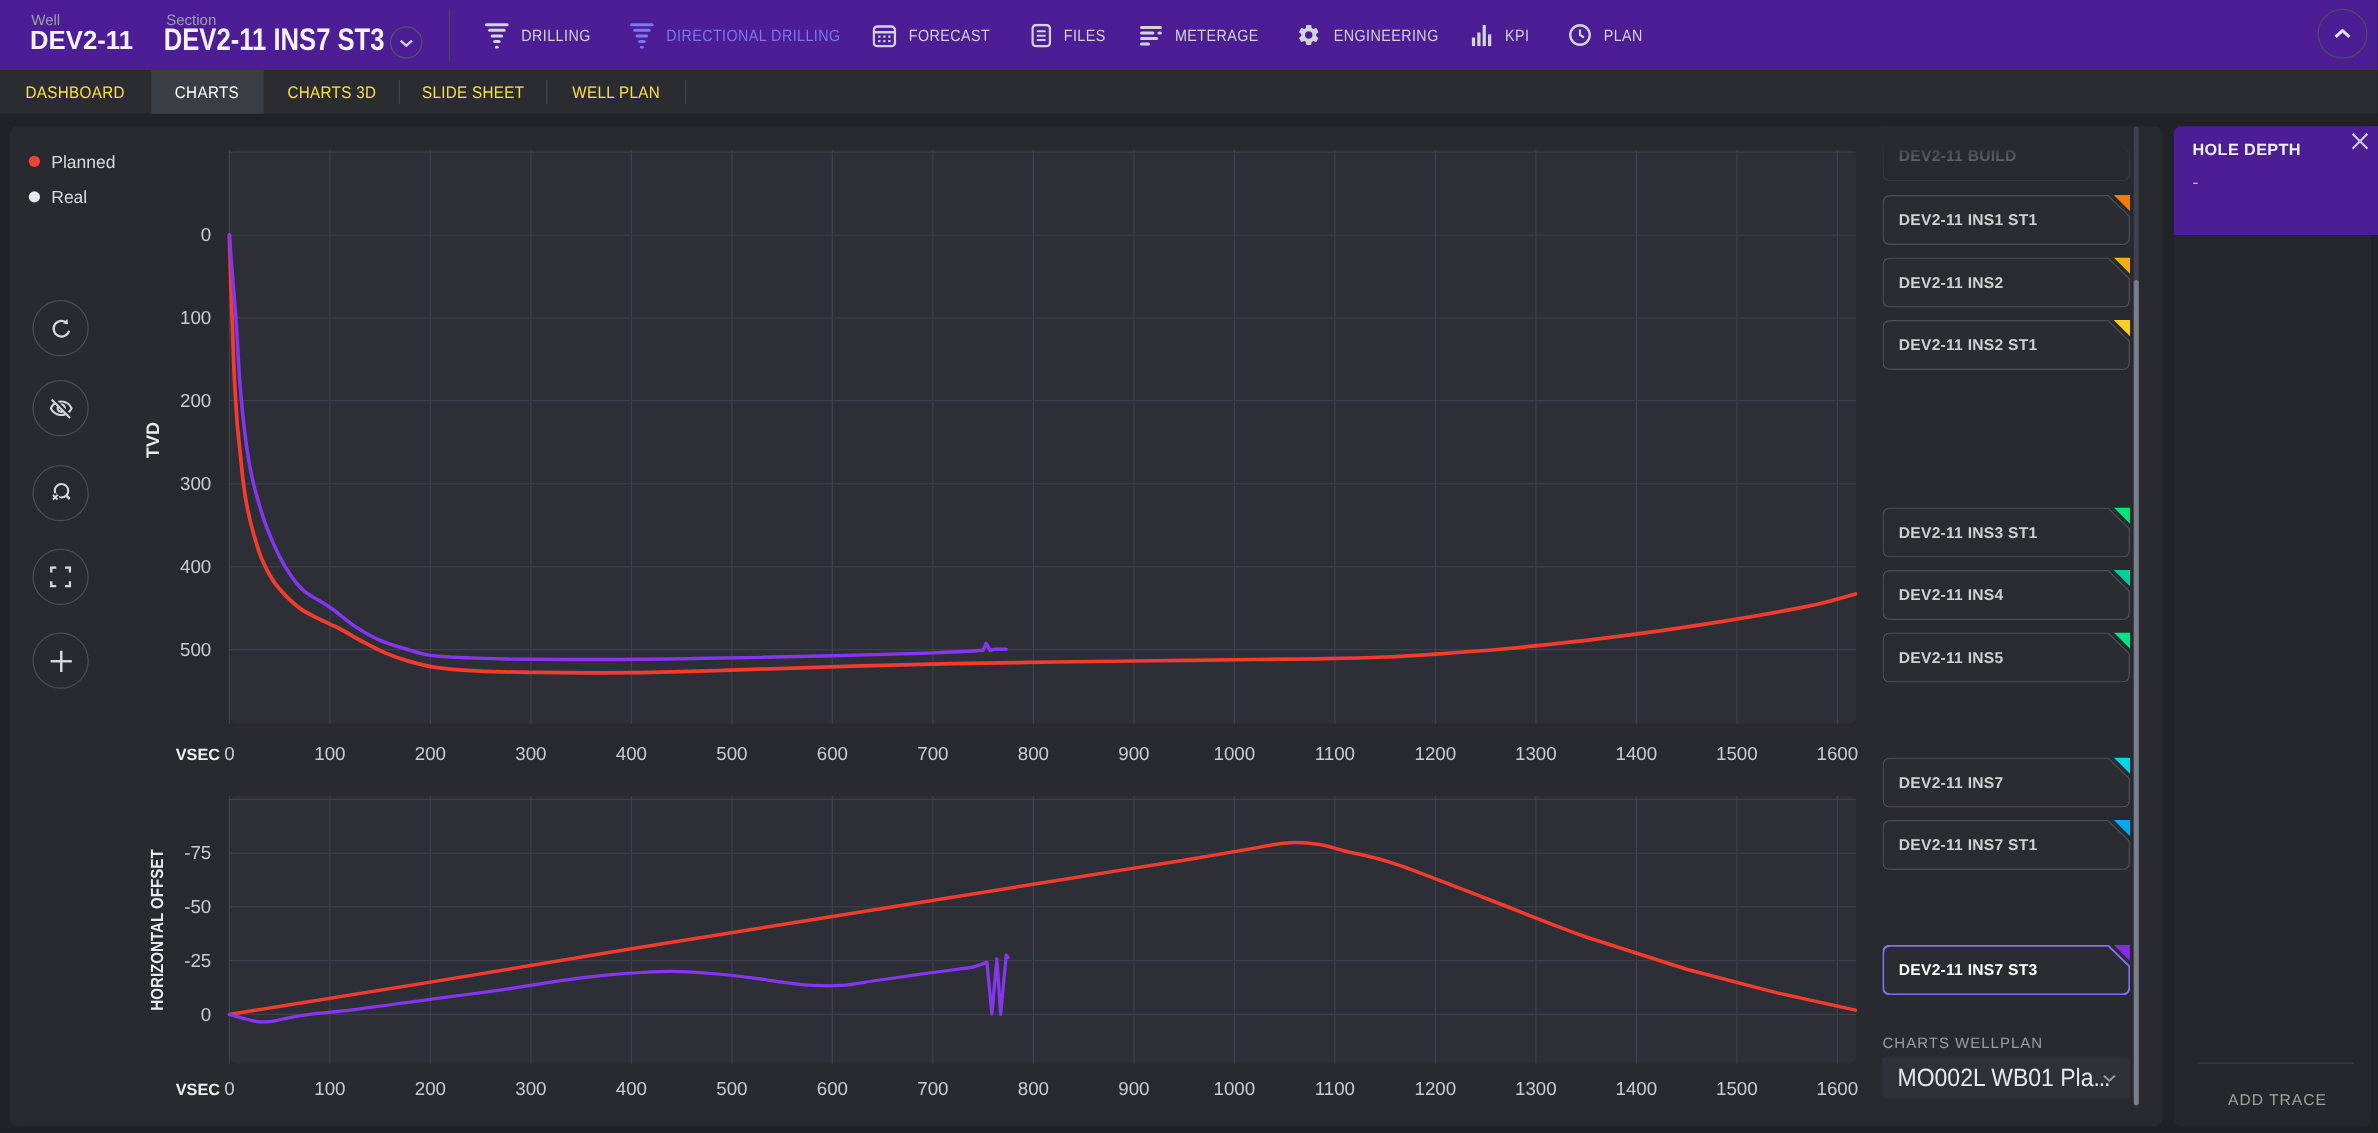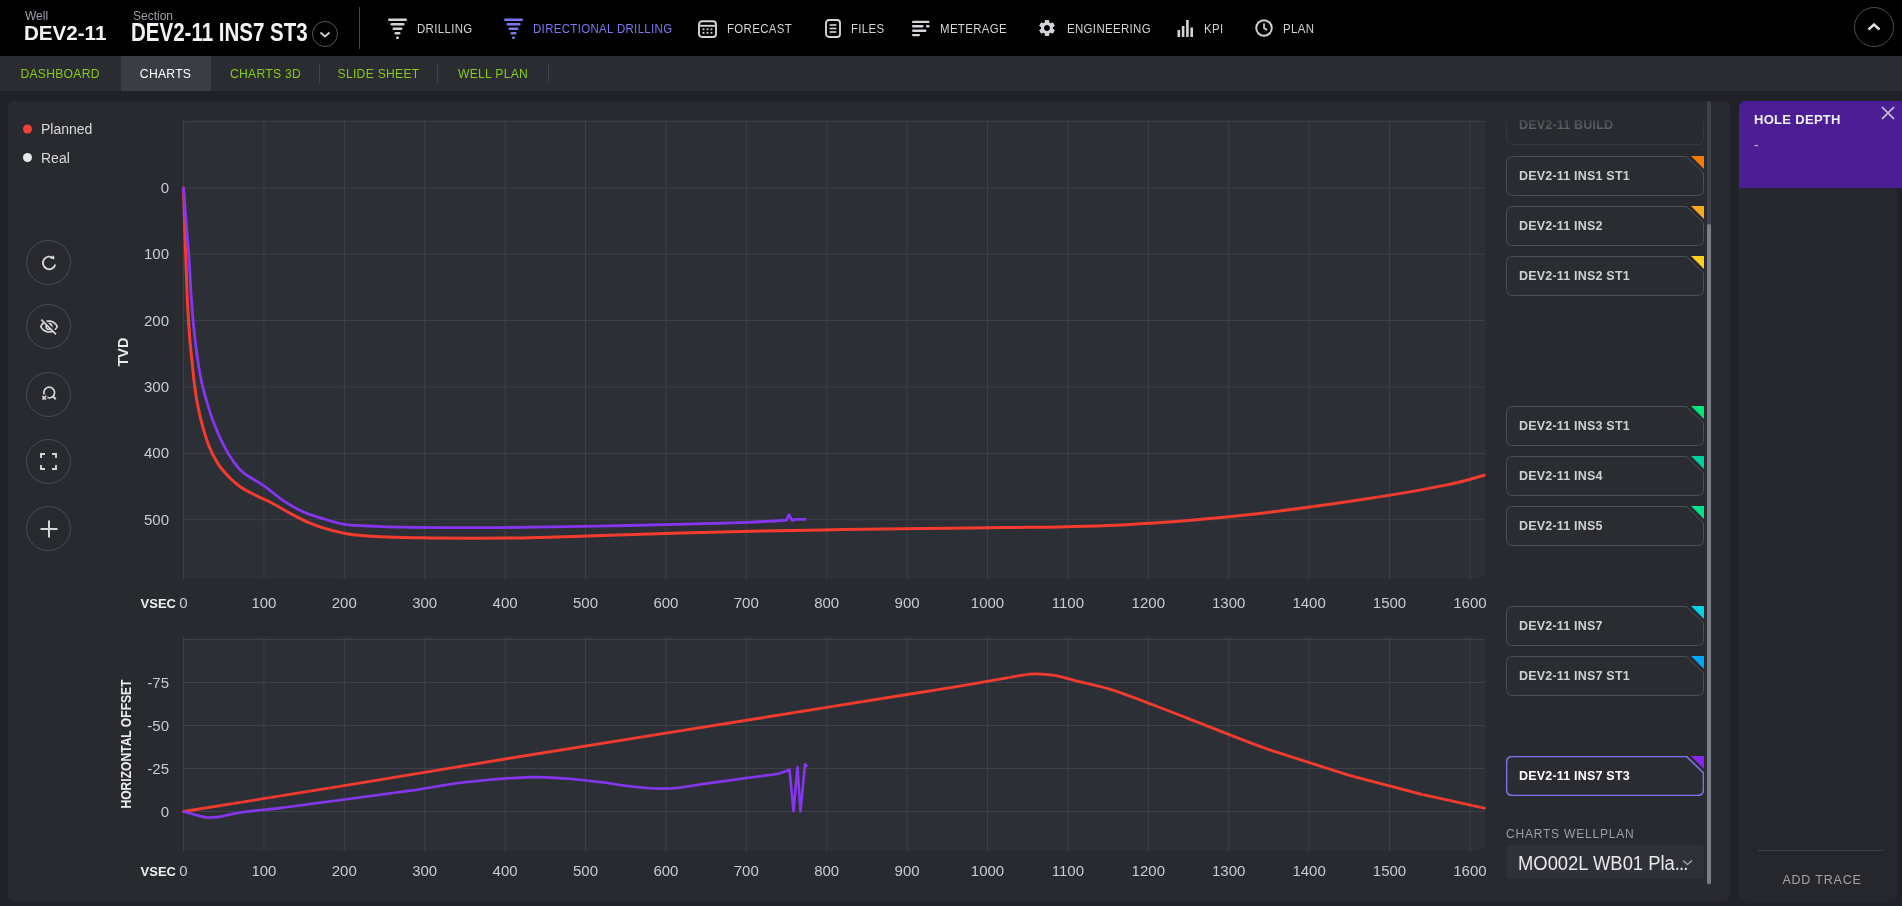--- a/index.html
+++ b/index.html
@@ -1,19 +1,19 @@
 <!DOCTYPE html>
 <html><head><meta charset="utf-8">
 <style>
 *{margin:0;padding:0;box-sizing:border-box}
 html,body{width:1902px;height:906px;overflow:hidden;background:#212227;font-family:"Liberation Sans",sans-serif}
 .abs{position:absolute}
-#navbar{position:absolute;left:0;top:0;width:1902px;height:56px;background:#000000}
+#navbar{position:absolute;left:0;top:0;width:1902px;height:56px;background:#4c1d95}
 #tabbar{position:absolute;left:0;top:56px;width:1902px;height:35px;background:#2b2c32;display:flex}
-.tab{height:35px;display:flex;align-items:center;justify-content:center;font-size:13.5px;color:#84cc16;letter-spacing:.3px;position:relative}
+.tab{height:35px;display:flex;align-items:center;justify-content:center;font-size:13.5px;color:#fde047;letter-spacing:.3px;position:relative}
 .tab.active{background:#3b3d44;color:#fff;font-weight:400}
 .tab .tx{display:inline-block;transform:scaleX(.9)}
 .tsep{width:1px;height:19px;background:#43454c;align-self:center}
 .navlab{position:absolute;font-size:12px;color:#9aa0a8}
 .navval{position:absolute;font-weight:700;color:#f2f3f5;transform-origin:left center;white-space:nowrap}
 .nitem{position:absolute;top:0;height:56px;display:flex;align-items:center;gap:10px;font-size:13px;letter-spacing:.4px;color:#d2d4d8;white-space:nowrap}
 .nitem svg{flex:none}
 .nitem span{display:inline-block;transform:scaleX(.88);transform-origin:left center}
 #panel{position:absolute;left:8px;top:101px;width:1722px;height:800px;background:#292a30;border-radius:6px}
 .cbtn{position:absolute;width:45px;height:45px;border-radius:50%;border:1px solid #4b4e56;display:flex;align-items:center;justify-content:center}

